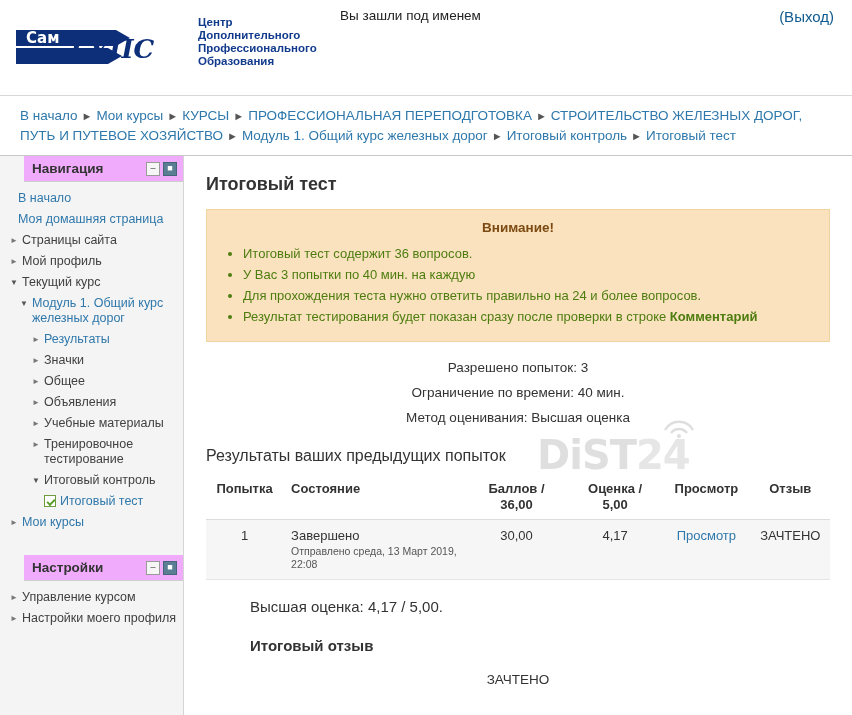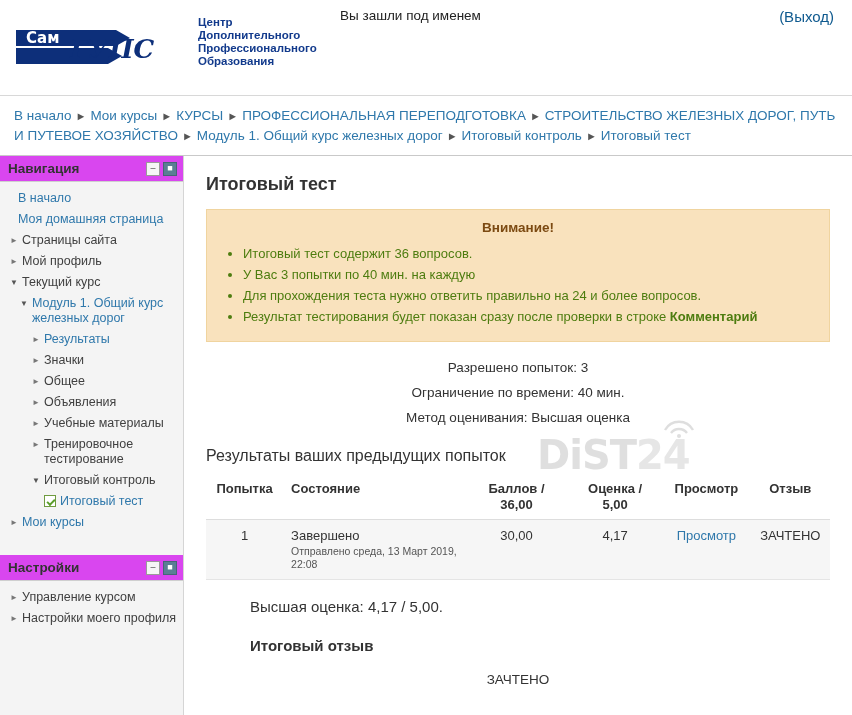--- a/index.html
+++ b/index.html
@@ -54,21 +54,21 @@
     position: absolute;
     right: 18px; top: 8px;
     font-size: 15px;
     color: #0f5a8f;
     text-decoration: none;
   }
 
   
   .breadcrumb-bar {
     background: #ffffff;
-    padding: 10px 14px 9px 14px;
+    padding: 10px 14px 9px 20px;
     border-bottom: 1px solid #c9c9c9;
     font-size: 13.5px;
     line-height: 19px;
     color: #3b7fb5;
   }
   .breadcrumb-bar a {
     color: #2f78ab;
     text-decoration: none;
   }
   .crumb-sep {
@@ -97,23 +97,24 @@
     position: relative;
     background: #fff;
   }
 
   
   .block { margin-bottom: 14px; }
   .block-head {
     display: flex;
     align-items: center;
     justify-content: space-between;
-    background: #d946ef;
+    background: #f0abfc;
     border-bottom: 1px solid #cfcfcf;
     padding: 5px 6px 5px 8px;
+    margin-left: 24px;
   }
   .block-title {
     font-weight: bold;
     font-size: 13.5px;
     color: #333;
   }
   .block-icons { display: flex; gap: 3px; }
   .mini-btn {
     width: 14px; height: 14px;
     border: 1px solid #9a9a9a;

